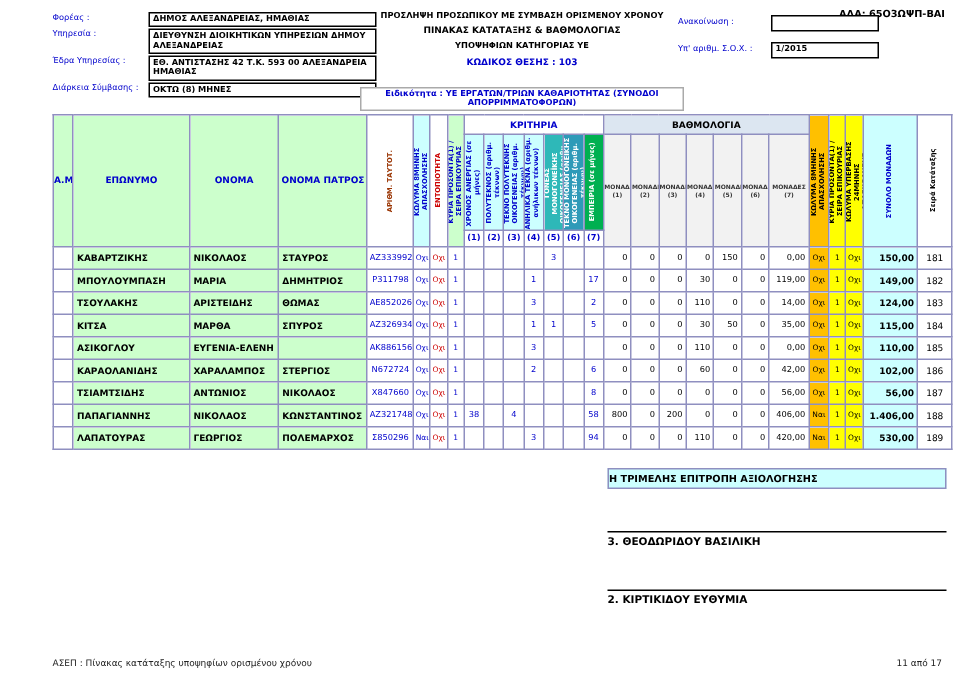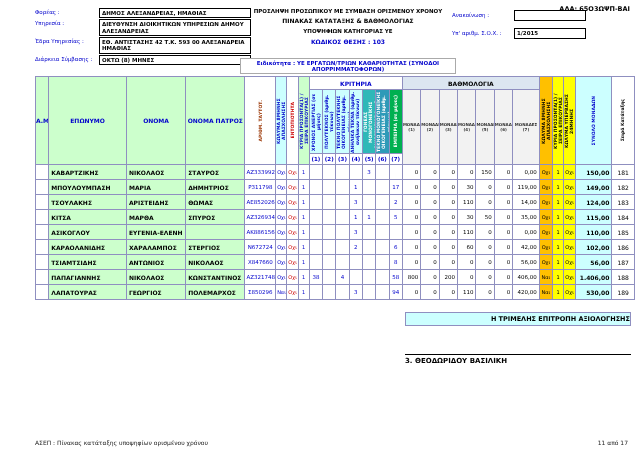--- a/index.html
+++ b/index.html
@@ -62,21 +62,21 @@
   .c-ent{color:#cc0000;font-size:5px}
   .c-kp{color:#0000cc;font-size:5px}
   .c-crit{color:#0000cc;font-size:5.5px}
   .c-units{text-align:right;padding-right:2px;font-size:5.5px}
   .c-orange{background:#ffc000;font-size:5px}
   .c-yellow{background:#ffff00;font-size:5px}
   .c-total{background:#ccffff;text-align:right;padding-right:2px;font-size:6px;font-weight:bold}
   .c-rank{background:#fff;font-size:6px}
 
   .committee{position:absolute;left:405px;top:312px;width:226px}
-  .comm-title{background:#ccffff;border:1px solid #8f8fc0;text-align:right;
+  .comm-title{background:#ccffff;border:1px solid #8f8fc0;text-align:left;
               font-size:6.5px;font-weight:bold;padding:2px 0}
   .member{border-top:1px solid #000;margin-top:28px;padding-top:2px;font-size:7px;font-weight:bold}
   .footer-left{position:absolute;left:35px;bottom:6px;font-size:6px;color:#222}
   .footer-right{position:absolute;right:12px;bottom:6px;font-size:6px;color:#222}
 </style>
 </head>
 <body>
 
 <div class="page">
 
@@ -508,18 +508,19 @@
           <td class="c-yellow">Οχι</td>
           <td class="c-total">530,00</td>
           <td class="c-rank">189</td>
         </tr>
       </tbody>
   </table>
 
   <div class="committee">
     <div class="comm-title">Η ΤΡΙΜΕΛΗΣ ΕΠΙΤΡΟΠΗ ΑΞΙΟΛΟΓΗΣΗΣ</div>
     <div class="member">3. ΘΕΟΔΩΡΙΔΟΥ ΒΑΣΙΛΙΚΗ</div>
+    <div class="member">2. ΚΙΡΤΙΚΙΔΟΥ ΕΥΘΥΜΙΑ</div>
   </div>
 
   <div class="footer-left">ΑΣΕΠ : Πίνακας κατάταξης υποψηφίων ορισμένου χρόνου</div>
   <div class="footer-right">11 από 17</div>
 
 </div>
 
 </body></html>

